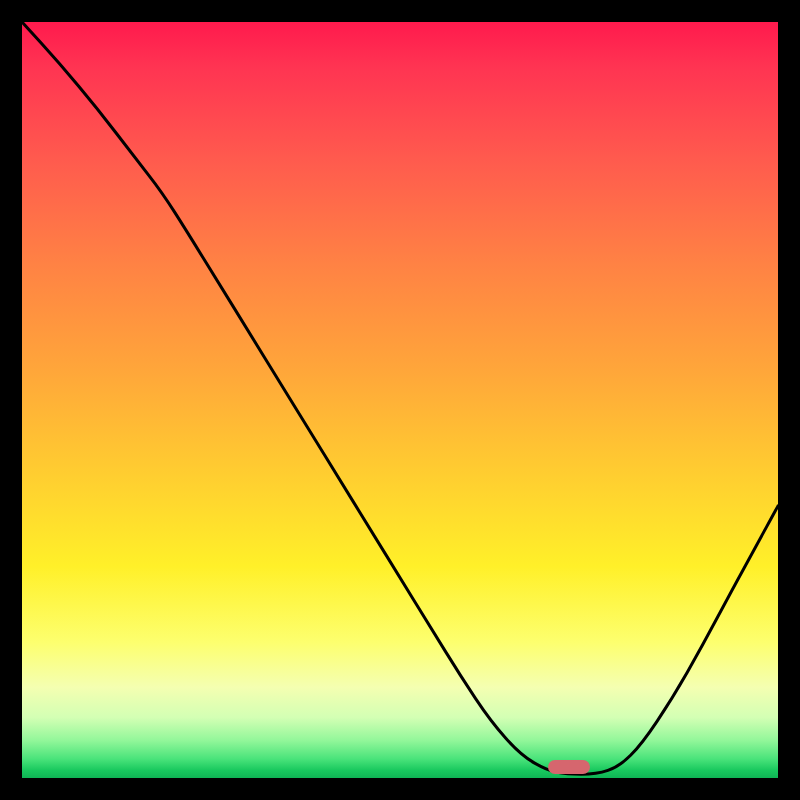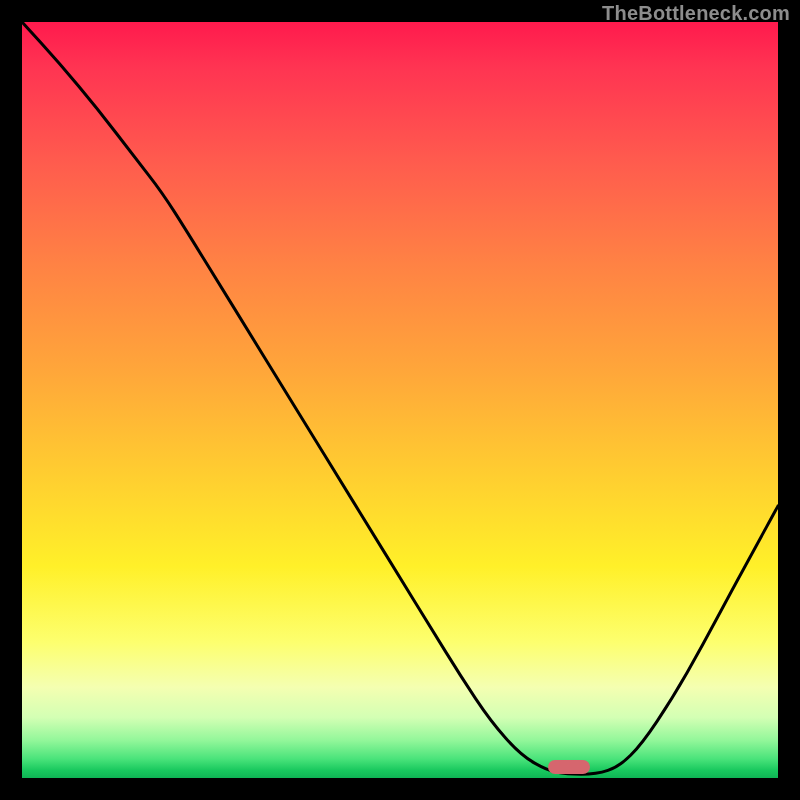--- a/index.html
+++ b/index.html
@@ -55,20 +55,19 @@
     font-size: 20px;
     font-weight: 600;
     color: #8d8d8d;
     letter-spacing: 0.2px;
   }
 </style>
 </head>
 <body>
 
 <div class="stage">
-  <div class="watermark">TheBottleneck.com</div>
   <div class="plot">
     <svg class="curve" viewBox="0 0 756 756" preserveAspectRatio="none">
       <path id="curve-path" d="M 0.0 0.0 Q 0.0 0.0 18.9 20.8 Q 37.8 41.6 56.7 64.3 Q 75.6 86.9 94.5 111.5 Q 113.4 136.1 126.6 153.1 Q 139.9 170.1 153.1 190.9 Q 166.3 211.7 181.4 236.3 Q 196.6 260.8 211.7 285.4 Q 226.8 310.0 241.9 334.5 Q 257.0 359.1 272.2 383.7 Q 287.3 408.2 302.4 432.8 Q 317.5 457.4 332.6 481.9 Q 347.8 506.5 362.9 531.1 Q 378.0 555.7 393.1 580.2 Q 408.2 604.8 423.4 629.4 Q 438.5 653.9 453.6 676.6 Q 468.7 699.3 483.8 716.3 Q 499.0 733.3 512.2 740.9 Q 525.4 748.4 534.9 750.3 Q 544.3 752.2 559.4 752.2 Q 574.6 752.2 585.9 748.4 Q 597.2 744.7 608.6 733.3 Q 619.9 722.0 635.0 699.3 Q 650.2 676.6 665.3 650.2 Q 680.4 623.7 695.5 595.3 Q 710.6 567.0 722.0 546.2 Q 733.3 525.4 744.7 504.6 T 756.0 483.8" fill="none" stroke="#000" stroke-width="3" stroke-linejoin="round" stroke-linecap="round"></path>
     </svg>
     <div id="marker" class="marker" style="left: 525.588px; top: 737.66px;"></div>
   </div>
 </div>
 
 </body></html>

